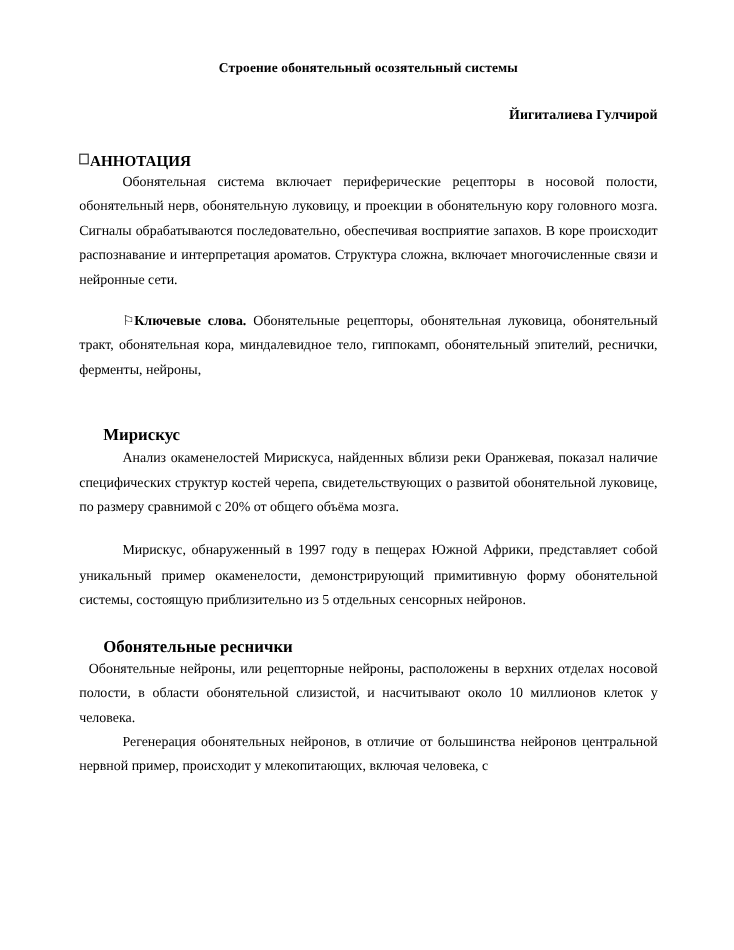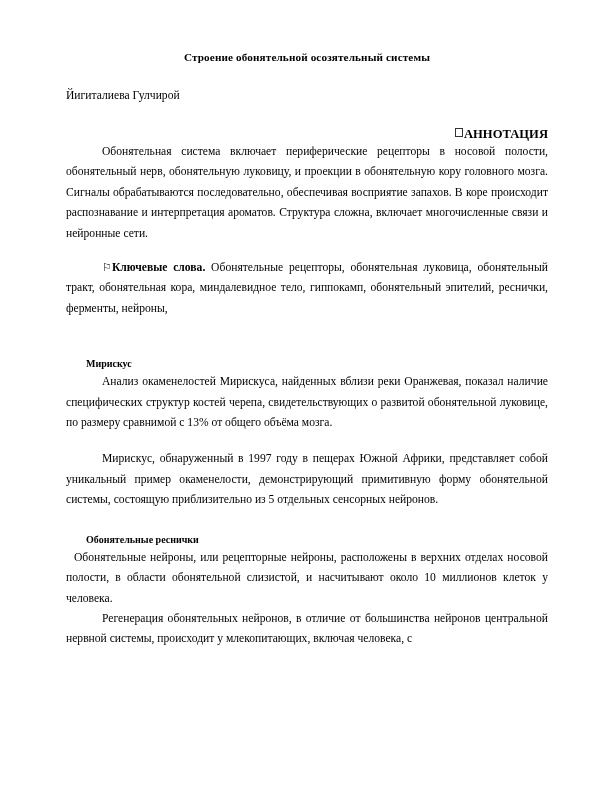--- a/index.html
+++ b/index.html
@@ -29,47 +29,47 @@
     font-size: 11.2px;
     font-weight: bold;
     text-align: center;
     margin: 0;
     padding-top: 50px;
     letter-spacing: 0.12px;
     line-height: 15px;
   }
   .doc-author {
     font-size: 11.6px;
-    font-weight: normal;
-    text-align: left;
+    font-weight: bold;
+    text-align: right;
     margin: 0;
     padding-top: 23px;
     line-height: 15px;
   }
   .section-annotation {
     font-size: 12.6px;
     font-weight: bold;
-    text-align: right;
+    text-align: left;
     margin: 0;
     padding-top: 23px;
     line-height: 16px;
   }
   .missing-glyph {
     display: inline-block;
     width: 8px;
     height: 9px;
     border: 1px solid #333;
     box-sizing: border-box;
     vertical-align: 1px;
     margin-right: 1px;
     background: #fff;
   }
 
   .sub-heading {
-    font-size: 10px;
+    font-size: 14px;
     font-weight: bold;
     margin: 0;
     padding-left: 20px;
     line-height: 17px;
   }
 
   
   p.body {
     font-size: 11.6px;
     line-height: 20.4px;
@@ -111,45 +111,45 @@
   .tail {
     margin-top: 14px;
   }
 </style>
 </head>
 <body>
 
 <div class="page">
   <div class="content">
 
-    <h1 class="doc-title">Строение обонятельной осозятельный системы</h1>
+    <h1 class="doc-title">Строение обонятельный осозятельный системы</h1>
 
     <div class="doc-author">Йигиталиева Гулчирой</div>
 
     <div class="section-annotation">
       <span class="missing-glyph"></span><span>АННОТАЦИЯ</span>
     </div>
 
     <p class="body indent first-body">Обонятельная система включает периферические рецепторы в носовой полости, обонятельный нерв, обонятельную луковицу, и проекции в обонятельную кору головного мозга.  Сигналы обрабатываются последовательно, обеспечивая восприятие запахов.  В коре происходит распознавание и интерпретация ароматов. Структура сложна, включает многочисленные связи и нейронные сети.</p>
 
     <p class="body indent gap-top">
       <span class="kw-marker">⚐</span><span class="kw-label">Ключевые слова.</span><span> Обонятельные рецепторы, обонятельная луковица, обонятельный тракт, обонятельная кора, миндалевидное тело,   гиппокамп, обонятельный эпителий, реснички, ферменты, нейроны,</span>
     </p>
 
     <div class="block-gap-large"></div>
 
     <div class="sub-heading">Мирискус</div>
 
-    <p class="body indent">Анализ окаменелостей Мирискуса, найденных вблизи реки Оранжевая, показал наличие  специфических структур костей черепа,  свидетельствующих о развитой обонятельной луковице,  по размеру сравнимой с  13% от общего объёма мозга.</p>
+    <p class="body indent">Анализ окаменелостей Мирискуса, найденных вблизи реки Оранжевая, показал наличие  специфических структур костей черепа,  свидетельствующих о развитой обонятельной луковице,  по размеру сравнимой с  20% от общего объёма мозга.</p>
 
     <p class="body indent gap-top-lg">Мирискус, обнаруженный в 1997 году в пещерах Южной Африки, представляет собой уникальный пример окаменелости, демонстрирующий примитивную форму обонятельной системы, состоящую приблизительно из 5 отдельных сенсорных нейронов.</p>
 
 
     <div class="block-gap-mid"></div>
 
     <div class="sub-heading">Обонятельные реснички</div>
 
     <p class="body indent-small"> Обонятельные нейроны, или рецепторные нейроны, расположены в верхних отделах носовой полости, в области обонятельной слизистой, и насчитывают около 10 миллионов клеток у человека.</p>
 
-    <p class="body indent tail">Регенерация обонятельных нейронов, в отличие от большинства нейронов центральной нервной системы, происходит у млекопитающих, включая человека,  с</p>
+    <p class="body indent tail">Регенерация обонятельных нейронов, в отличие от большинства нейронов центральной нервной пример, происходит у млекопитающих, включая человека,  с</p>
 
   </div>
 </div>
 
 </body></html>

